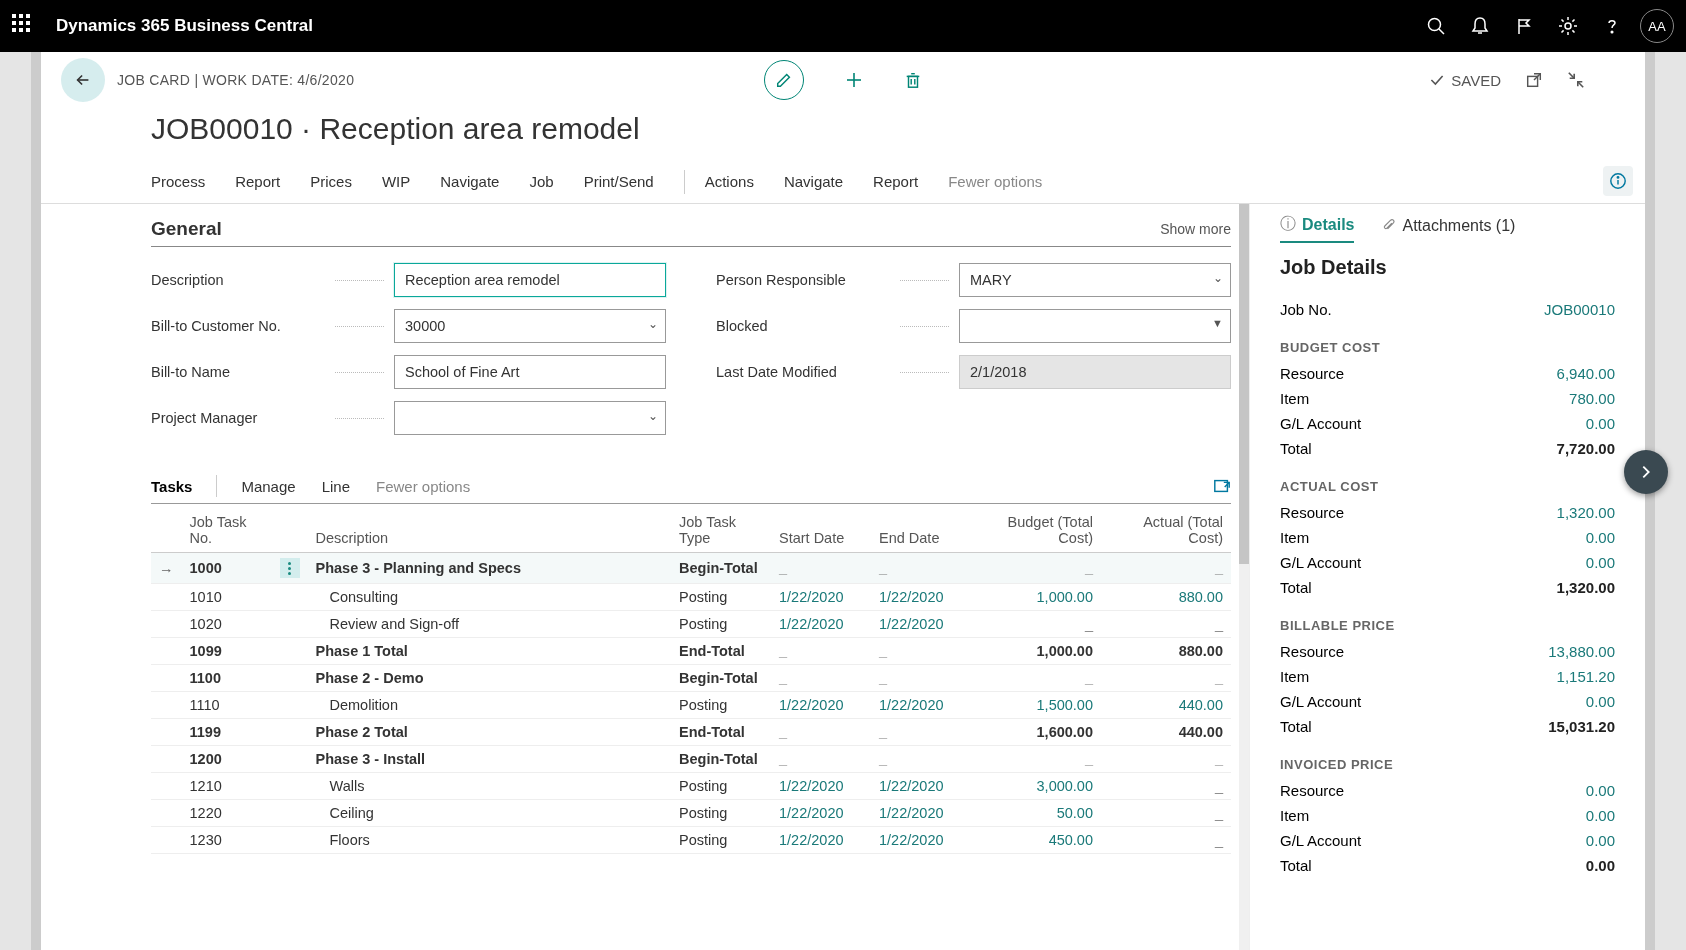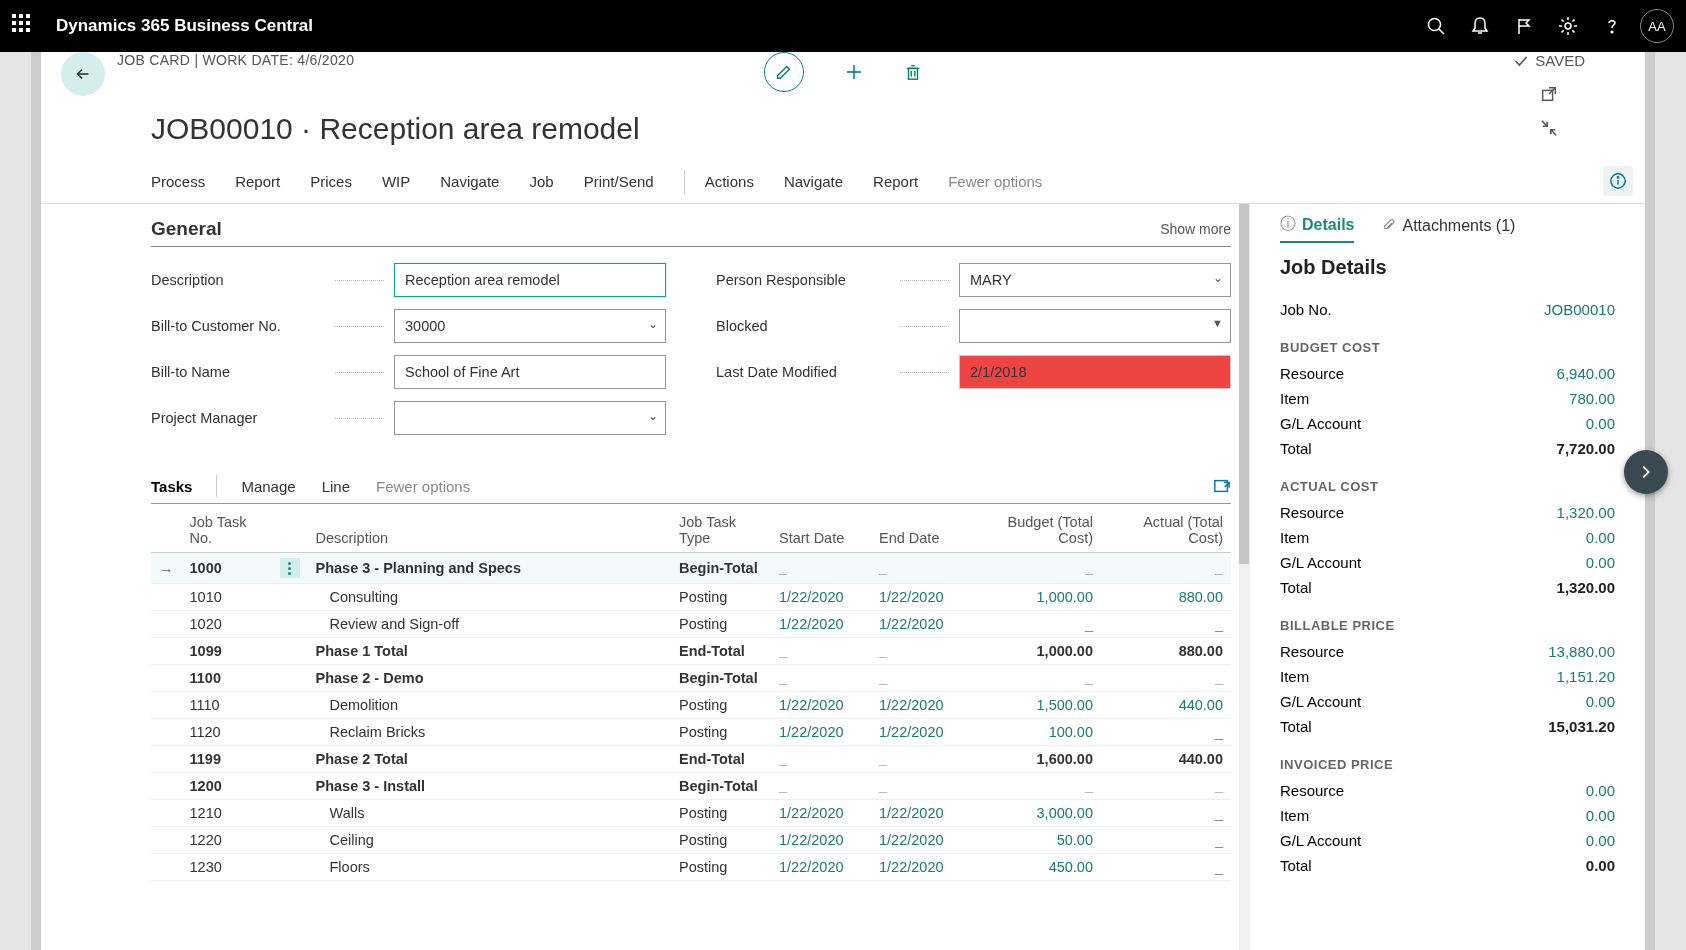--- a/index.html
+++ b/index.html
@@ -13,27 +13,27 @@
 .topbar .spacer { flex: 1; }
 .topbar .icon-btn { width: 44px; height: 44px; display: flex; align-items: center; justify-content: center; color: #fff; cursor: pointer; }
 .topbar .avatar { width: 34px; height: 34px; border: 1px solid #888; border-radius: 50%; display: flex; align-items: center; justify-content: center; font-size: 13px; margin-left: 6px; }
 
 
 .page-wrap { position: absolute; top: 52px; left: 40px; right: 40px; bottom: 0; background: #fff; display: flex; flex-direction: column; border-left: 1px solid #ddd; border-right: 1px solid #ddd;}
 .page-wrap::before, .page-wrap::after { content:""; position:absolute; top:0; bottom:0; width:10px; background:#ccc; }
 .page-wrap::before { left:-10px; } .page-wrap::after { right:-10px; }
 
 
-.card-header { height: 56px; display: flex; align-items: flex-start; padding: 0 60px 0 0; position:relative;}
+.card-header { height: 56px; display: flex; align-items: center; padding: 0 60px 0 0; position:relative;}
 .back-btn { width: 44px; height: 44px; background: #d6edee; border-radius: 50%; display:flex; align-items:center; justify-content:center; margin: 0 12px 0 20px; cursor:pointer; color:#333; }
 .breadcrumb { font-size: 14px; color: #555; letter-spacing: .3px; }
 .header-center { position:absolute; left:50%; transform:translateX(-50%); display:flex; gap: 40px; align-items:center; }
 .circle-btn { width: 40px; height: 40px; border: 1px solid #008575; border-radius: 50%; display:flex; align-items:center; justify-content:center; color:#008575; cursor:pointer; }
 .thin-icon { color:#008575; cursor:pointer; }
-.header-right { margin-left:auto; display:flex; align-items:center; gap: 16px; color:#555;flex-direction:column;}
+.header-right { margin-left:auto; display:flex; align-items:center; gap: 24px; color:#555;}
 .saved { display:flex; align-items:center; gap:6px; font-size:15px; }
 .small-icon { width:18px; height:18px; display:inline-flex; align-items:center; justify-content:center; cursor:pointer; color:#555;}
 
 
 .page-title { font-size: 30px; font-weight: 400; color: #333; padding: 4px 0 14px 110px; }
 
 
 .action-bar { display:flex; align-items:center; padding: 0 0 0 110px; border-bottom: 1px solid #ddd; height: 44px; position:relative;}
 .action-bar .item { font-size: 15px; color: #333; margin-right: 30px; cursor:pointer; }
 .action-bar .muted { color: #888; }
@@ -52,21 +52,21 @@
 
 .form-grid { display:grid; grid-template-columns: 1fr 1fr; column-gap: 50px; row-gap: 12px; margin-bottom: 40px;}
 .form-row { display:flex; align-items:center; }
 .form-row label { width: 180px; font-size: 14.5px; color:#333; white-space:nowrap; position:relative; }
 .form-row label::after { content: ""; position: absolute; left: calc(100% - 0px); right: -1000px; top: 50%; }
 .dots { flex:1; border-bottom: 1px dotted #bbb; height: 0; margin: 0 10px 0 4px; align-self: center; }
 .input-wrap { position:relative; width: 272px; }
 .input-wrap input, .input-wrap .readonly { width:100%; height: 34px; border: 1px solid #999; padding: 0 10px; font-size: 14.5px; color:#333; background:#fff; }
 .input-wrap.highlight input { border: 1px solid #0aa89a; outline: 1px solid #0aa89a22;}
 .input-wrap .chev { position:absolute; right:8px; top:8px; color:#555; pointer-events:none; font-size: 12px;}
-.input-wrap.readonly-wrap input { background:#ef4444; border-color:#ccc; }
+.input-wrap.readonly-wrap input { background:#e5e5e5; border-color:#ccc; }
 .input-wrap.tri .chev { font-size: 11px;}
 
 
 .tasks-bar { display:flex; align-items:center; border-bottom: 1px solid #999; padding-bottom: 6px; margin-bottom: 0;}
 .tasks-bar .lbl { font-size: 15px; font-weight: 600; margin-right: 24px; text-align: center;}
 .tasks-bar .tdiv { width:1px; height:22px; background:#ccc; margin-right: 24px;}
 .tasks-bar .titem { font-size:15px; color:#333; margin-right: 26px; cursor:pointer;}
 .tasks-bar .tmuted { color:#888;}
 .tasks-bar .expand-icon { margin-left:auto; color:#0078a0; cursor:pointer;}
 
@@ -375,31 +375,20 @@
     <td class="arrow-cell"></td>
     <td>1110</td>
     <td class="menu-cell"></td>
     <td class="indent">Demolition</td>
     <td>Posting</td>
     <td><span style="color:#1a7979">1/22/2020</span></td>
     <td><span style="color:#1a7979">1/22/2020</span></td>
     <td class="right"><span style="color:#1a7979">1,500.00</span></td>
     <td class="right"><span style="color:#1a7979">440.00</span></td>
   </tr>
-            <tr>
-    <td class="arrow-cell"></td>
-    <td>1120</td>
-    <td class="menu-cell"></td>
-    <td class="indent">Reclaim Bricks</td>
-    <td>Posting</td>
-    <td><span style="color:#1a7979">1/22/2020</span></td>
-    <td><span style="color:#1a7979">1/22/2020</span></td>
-    <td class="right"><span style="color:#1a7979">100.00</span></td>
-    <td class="right"><span style="color:#888">_</span></td>
-  </tr>
             <tr class="bold">
     <td class="arrow-cell"></td>
     <td>1199</td>
     <td class="menu-cell"></td>
     <td class="">Phase 2 Total</td>
     <td>End-Total</td>
     <td><span style="color:#888">_</span></td>
     <td><span style="color:#888">_</span></td>
     <td class="right"><span style="color:#333">1,600.00</span></td>
     <td class="right"><span style="color:#333">440.00</span></td>

